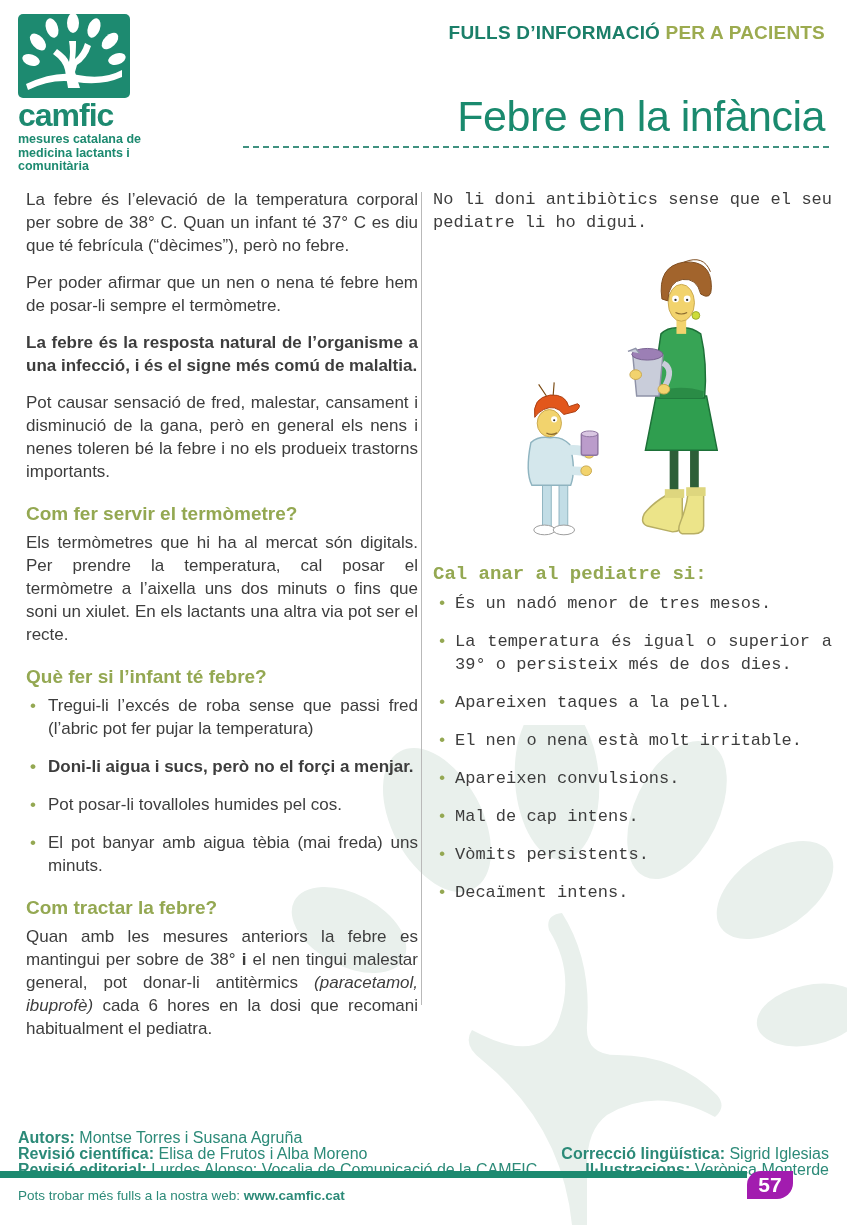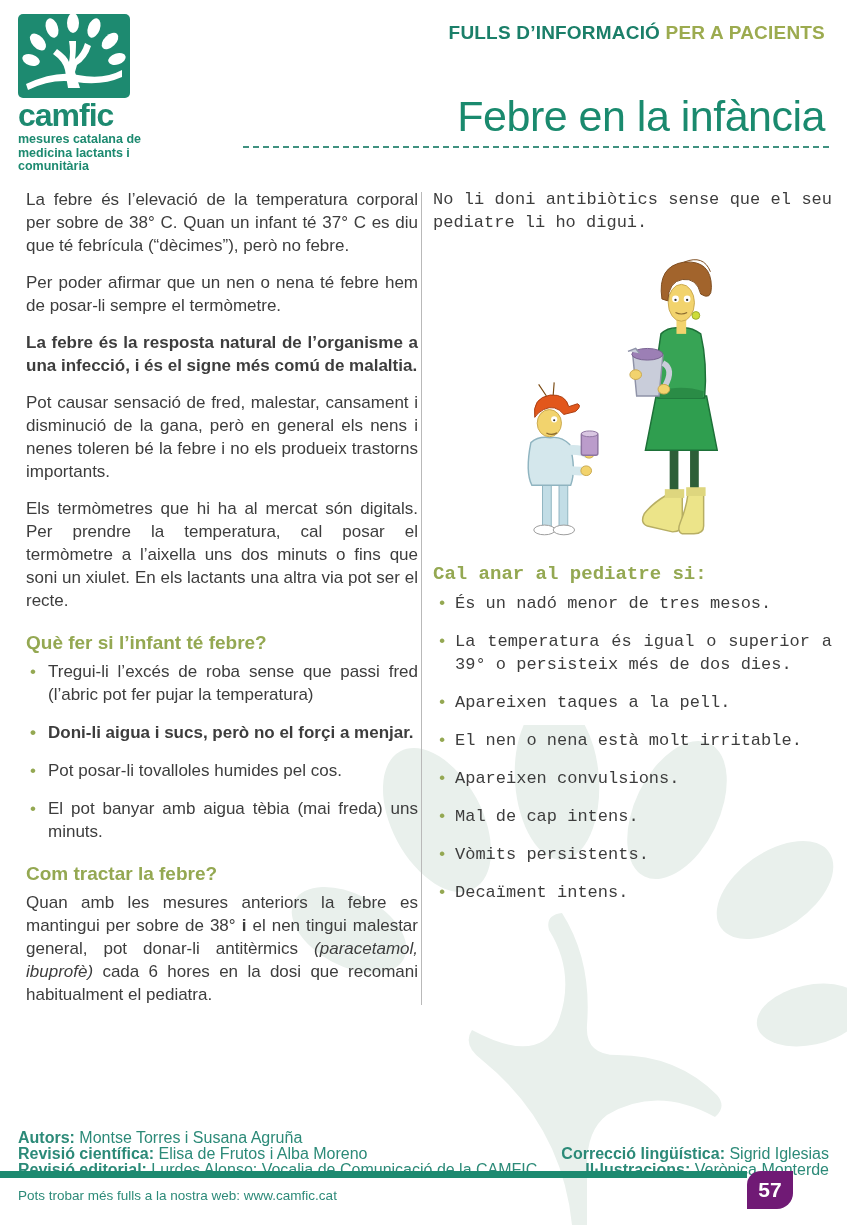--- a/index.html
+++ b/index.html
@@ -34,22 +34,22 @@
   .ital{font-style:italic;}
   .bold-inline{font-weight:bold;}
   .illustration{margin:12px 0 18px 28px;display:block;}
   
   .footer-credits{position:absolute;left:18px;right:18px;top:1130px;display:flex;justify-content:space-between;align-items:flex-end;z-index:2;
     color:#2c8a78;font-size:16px;line-height:16px;}
   .footer-credits .right{text-align:right;}
   .credit-label{font-weight:bold;}
   .footer-bar{position:absolute;left:0;top:1171px;width:747px;height:7px;background:#1d8a70;z-index:2;}
   .footer-web{position:absolute;left:18px;top:1188px;color:#2c8a78;font-size:13.5px;z-index:2;}
-  .footer-web .url{font-weight:normal;margin-top:48px;}
-  .page-badge{position:absolute;left:747px;top:1171px;width:46px;height:38px;background:#701a75;color:#fff;
+  .footer-web .url{font-weight:bold;margin-top:48px;}
+  .page-badge{position:absolute;left:747px;top:1171px;width:46px;height:28px;background:#a21caf;color:#fff;
     font-size:21px;font-weight:bold;display:flex;align-items:center;justify-content:center;
     border-radius:14px 0 16px 0;z-index:2;}
 </style>
 </head>
 <body>
 
 <div class="page">
 
   <svg class="watermark" width="560" height="500" viewBox="0 0 560 500">
     <g fill="#e9f0ec">
@@ -94,20 +94,21 @@
   <div class="title-dashes"></div>
 
   <div class="col-divider"></div>
 
   <div class="col col-left">
     <p class="para">La febre és l’elevació de la temperatura corporal per sobre de 38° C. Quan un infant té 37° C es diu que té febrícula (“dècimes”), però no febre.</p>
     <p class="para">Per poder afirmar que un nen o nena té febre hem de posar-li sempre el termòmetre.</p>
     <p class="para bold">La febre és la resposta natural de l’organisme a una infecció, i és el signe més comú de malaltia.</p>
     <p class="para">Pot causar sensació de fred, malestar, cansament i disminució de la gana, però en general els nens i nenes toleren bé la febre i no els produeix trastorns importants.</p>
 
+    <div class="sec-heading">Com fer servir el termòmetre?</div>
     <p class="para">Els termòmetres que hi ha al mercat són digitals. Per prendre la temperatura, cal posar el termòmetre a l’aixella uns dos minuts o fins que soni un xiulet. En els lactants una altra via pot ser el recte.</p>
 
     <div class="sec-heading">Què fer si l’infant té febre?</div>
     <div class="bullet">Tregui-li l’excés de roba sense que passi fred (l’abric pot fer pujar la temperatura)</div>
     <div class="bullet bold">Doni-li aigua i sucs, però no el forçi a menjar.</div>
     <div class="bullet">Pot posar-li tovalloles humides pel cos.</div>
     <div class="bullet">El pot banyar amb aigua tèbia (mai freda) uns minuts.</div>
 
     <div class="sec-heading">Com tractar la febre?</div>
     <p class="para"><span>Quan amb les mesures anteriors la febre es mantingui per sobre de 38° </span><span class="bold-inline">i</span><span> el nen tingui malestar general, pot donar-li antitèrmics </span><span class="ital">(paracetamol, ibuprofè)</span><span> cada 6 hores en la dosi que recomani habitualment el pediatra.</span></p>

